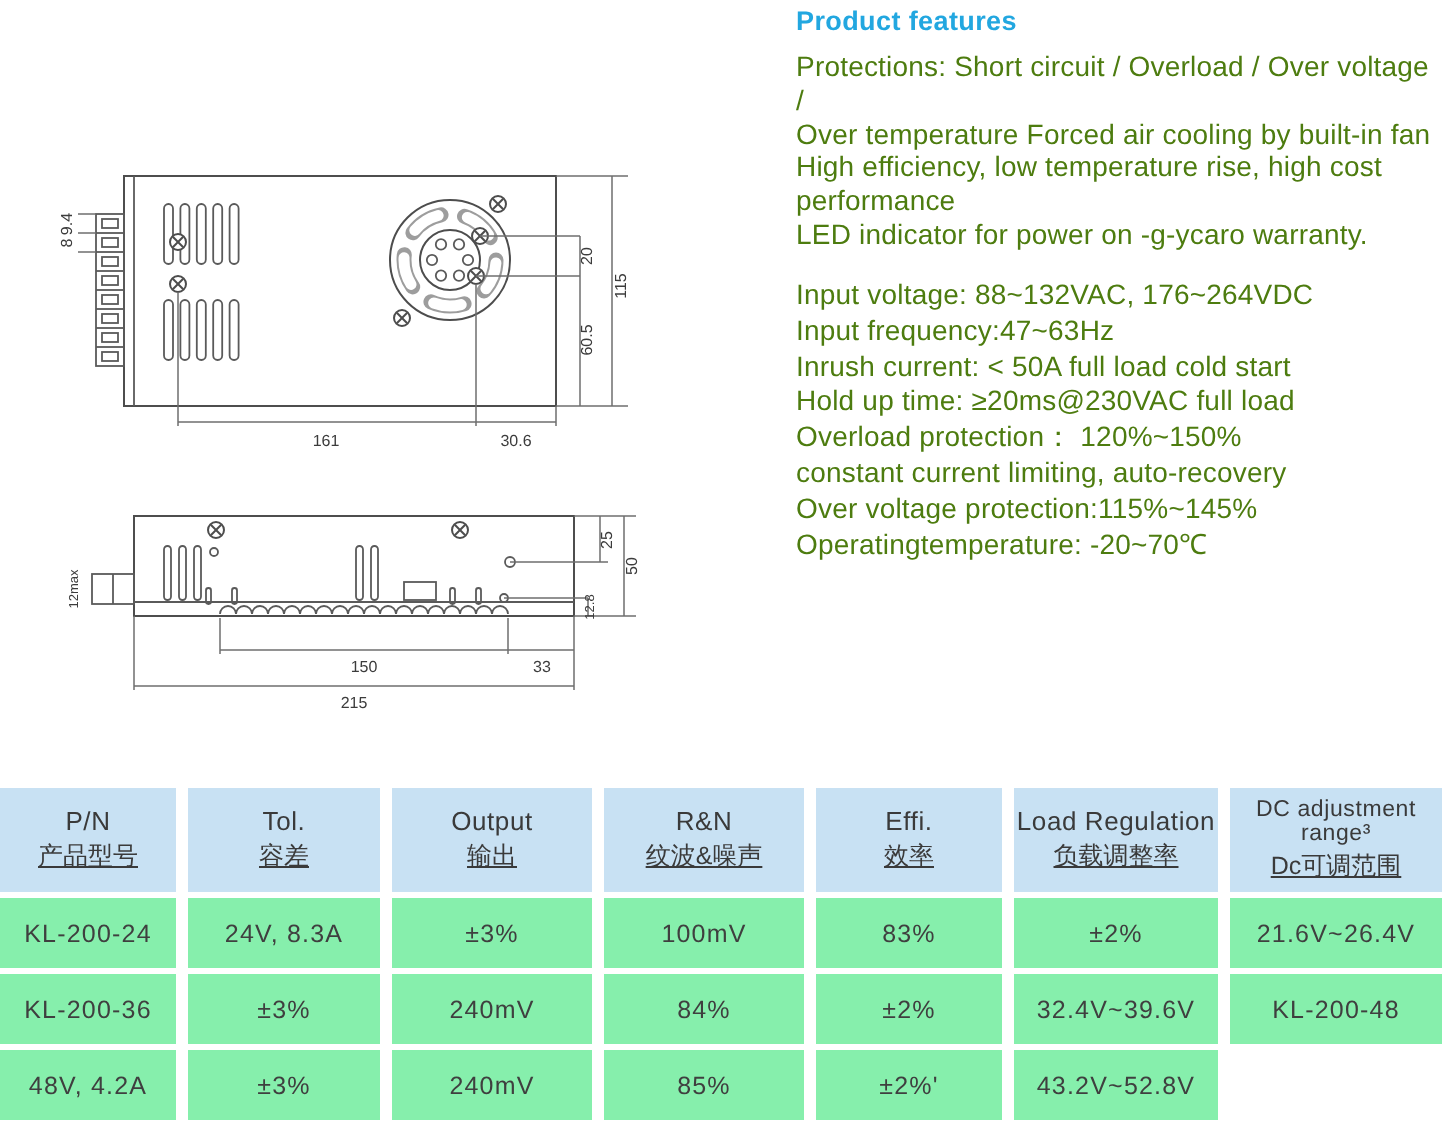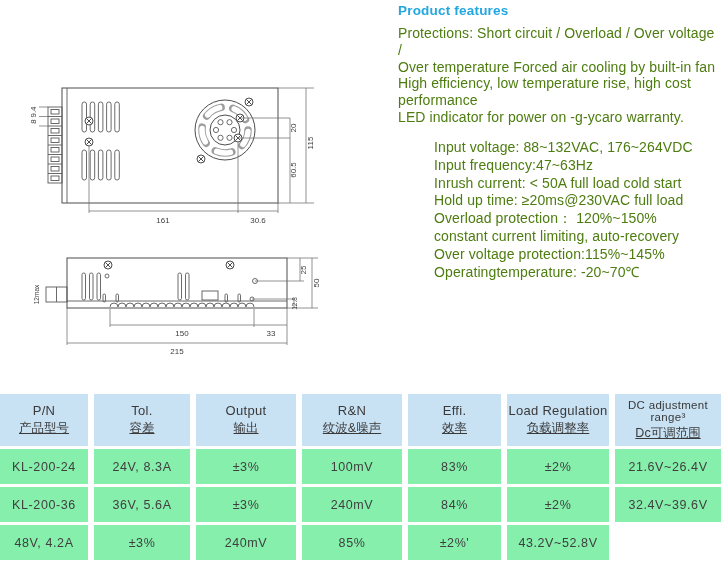--- a/index.html
+++ b/index.html
@@ -17,21 +17,21 @@
   .specs-block{top:139px;}
   .section-heading{
     color:#22a7e0;font-size:13.5px;font-weight:600;
     margin:0 0 7px 0;letter-spacing:.2px;
   }
   .specs-block .section-heading{margin-bottom:11px;}
   .body-line{
     margin:0;color:#4d7c0f;font-size:14px;line-height:16.8px;
     letter-spacing:.1px;
   }
-  .specs-block .body-line{line-height:17.8px;margin-left:36px;}
+  .specs-block .body-line{line-height:17.8px;}
 
   
   .drawing{position:absolute;}
   .drawing-top{left:22px;top:80px;}
   .drawing-side{left:22px;top:243px;}
   svg .outline{fill:none;stroke:#4d4d4d;stroke-width:1;}
   svg .thin{fill:none;stroke:#5a5a5a;stroke-width:.9;}
   svg .dim{fill:none;stroke:#6e6e6e;stroke-width:.75;}
   svg .dim-text{fill:#3c3c3c;font-size:8px;font-family:"Liberation Sans",sans-serif;}
   svg .dim-text-s{fill:#3c3c3c;font-size:6.5px;font-family:"Liberation Sans",sans-serif;}
@@ -273,27 +273,27 @@
 
     <div class="td">KL-200-24</div>
     <div class="td">24V, 8.3A</div>
     <div class="td">±3%</div>
     <div class="td">100mV</div>
     <div class="td">83%</div>
     <div class="td">±2%</div>
     <div class="td">21.6V~26.4V</div>
 
     <div class="td">KL-200-36</div>
-    <div class="td">36V, 5.6A</div>
     <div class="td">±3%</div>
     <div class="td">240mV</div>
     <div class="td">84%</div>
     <div class="td">±2%</div>
     <div class="td">32.4V~39.6V</div>
 
+    <div class="td">KL-200-48</div>
     <div class="td">48V, 4.2A</div>
     <div class="td">±3%</div>
     <div class="td">240mV</div>
     <div class="td">85%</div>
     <div class="td">±2%'</div>
     <div class="td">43.2V~52.8V</div>
   </div>
 
 </div>
 

